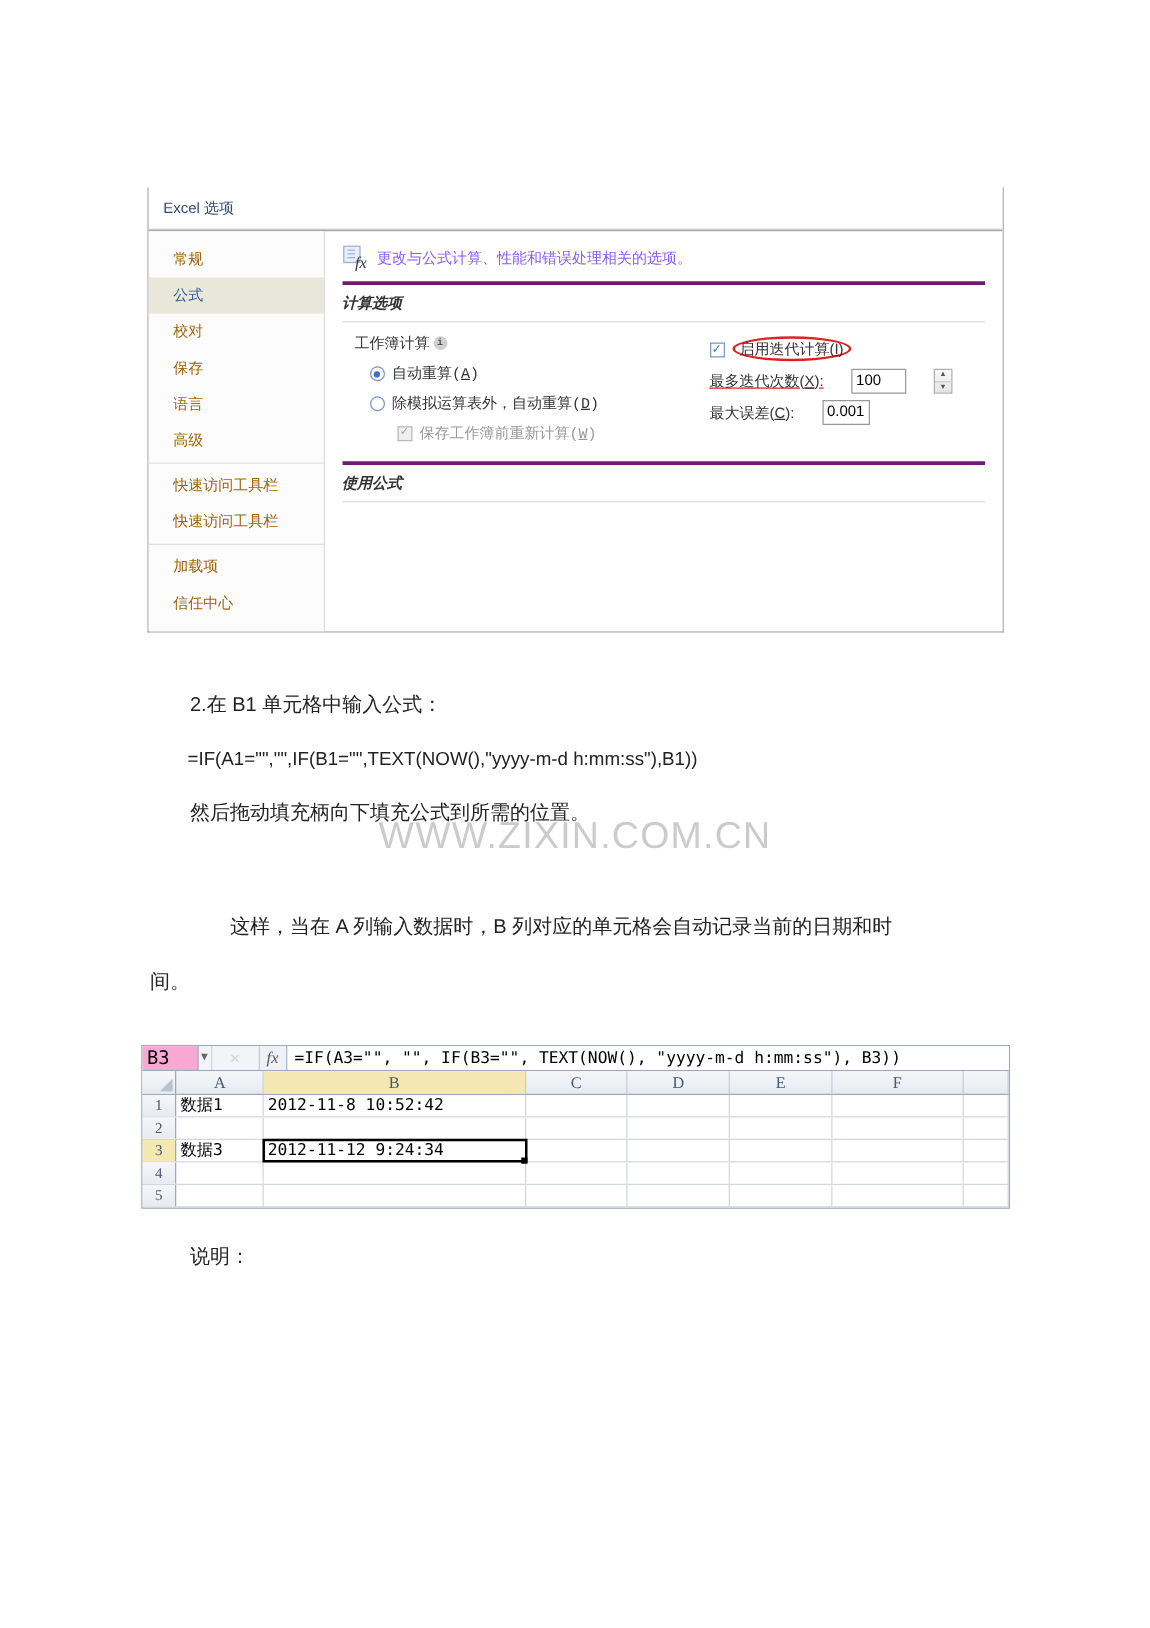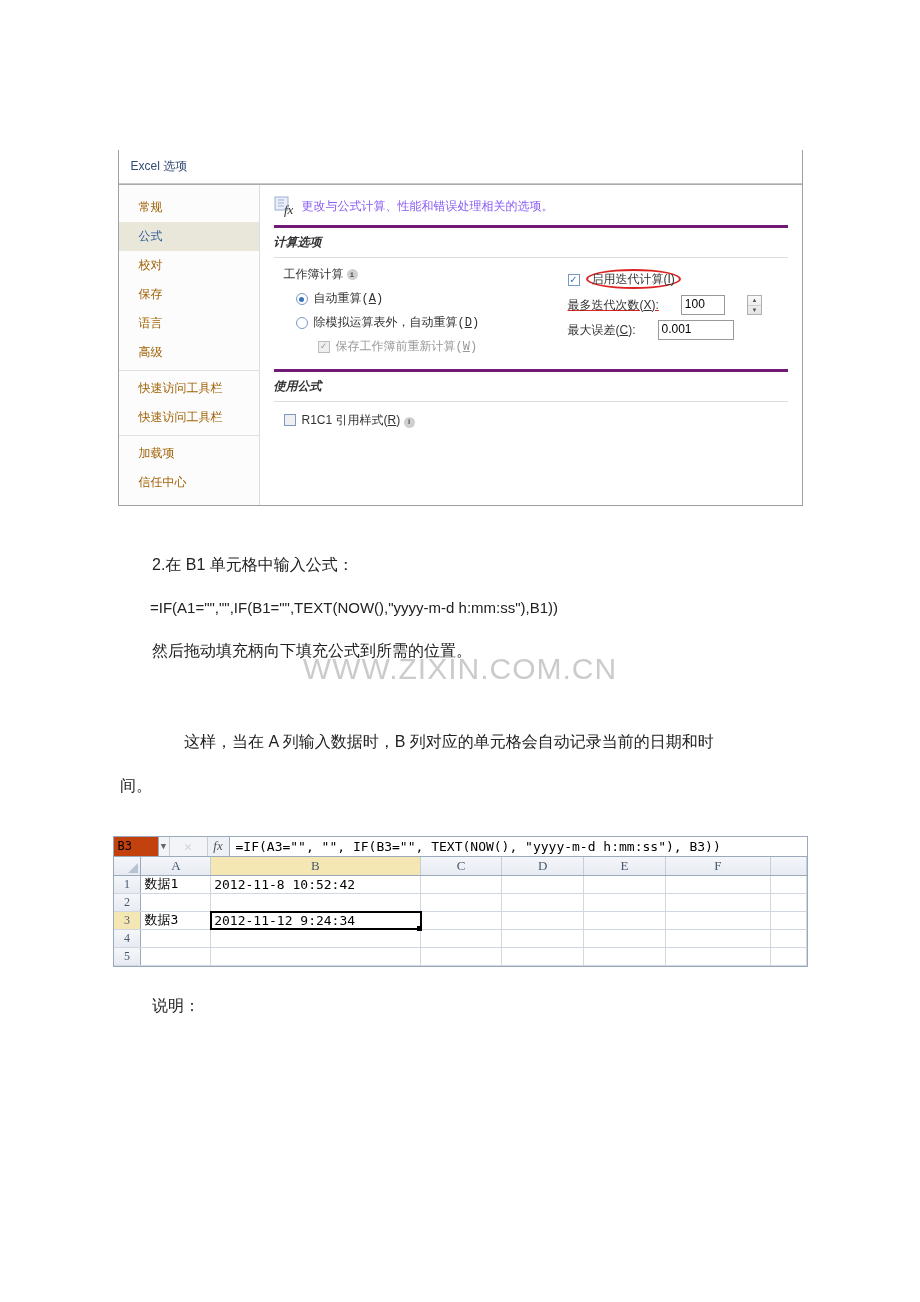--- a/index.html
+++ b/index.html
@@ -253,23 +253,23 @@
       border-bottom: 1px solid #9aa9bb;
       height: 20px;
       background: #eef2f7;
     }
     .namebox {
       width: 45px;
       padding: 1px 4px;
       border-right: 1px solid #9aa9bb;
       display: flex;
       align-items: center;
-      background: #c2410c;
+      background: #f9a8d4;
       color: #000;
-      font-size: 12px;
+      font-size: 15px;
     }
     .namebox-dd {
       width: 11px;
       text-align: center;
       color: #666;
       font-size: 9px;
       border-right: 1px solid #ccc;
       display: flex;
       align-items: center;
       justify-content: center;
@@ -444,29 +444,25 @@
           <div class="right-field-row">
             <span class="right-label"><span class="red-strike">最多迭代次数(<span class="accel">X</span>):</span></span>
             <span class="num-field">100</span>
             <span class="spinner-btns">
                 <span>▲</span>
                 <span>▼</span>
               </span>
           </div>
           <div class="right-field-row">
             <span class="right-label">最大误差(<span class="accel">C</span>):</span>
-            <span class="num-field" style="width:76px">0.001</span>
+            <span class="num-field" style="width:38px">0.001</span>
           </div>
         </div>
       </div>
       <div class="section-title">使用公式</div>
-      <div class="check-row" style="margin-left:10px">
-        <span class="check-input" style="background:#efefef"></span>
-        <span>R1C1 引用样式(<span class="accel">R</span>) <span class="info-icon">i</span></span>
-      </div>
     </div>
   </div>
 </div>
 
 <div class="body-text">
   <p>2.在 B1 单元格中输入公式：</p>
   <p class="formula">=IF(A1="","",IF(B1="",TEXT(NOW(),"yyyy-m-d h:mm:ss"),B1))</p>
   <p>然后拖动填充柄向下填充公式到所需的位置。</p>
   <div class="watermark">WWW.ZIXIN.COM.CN</div>
   <p style="margin-top:18px">　　这样，当在 A 列输入数据时，B 列对应的单元格会自动记录当前的日期和时</p>

